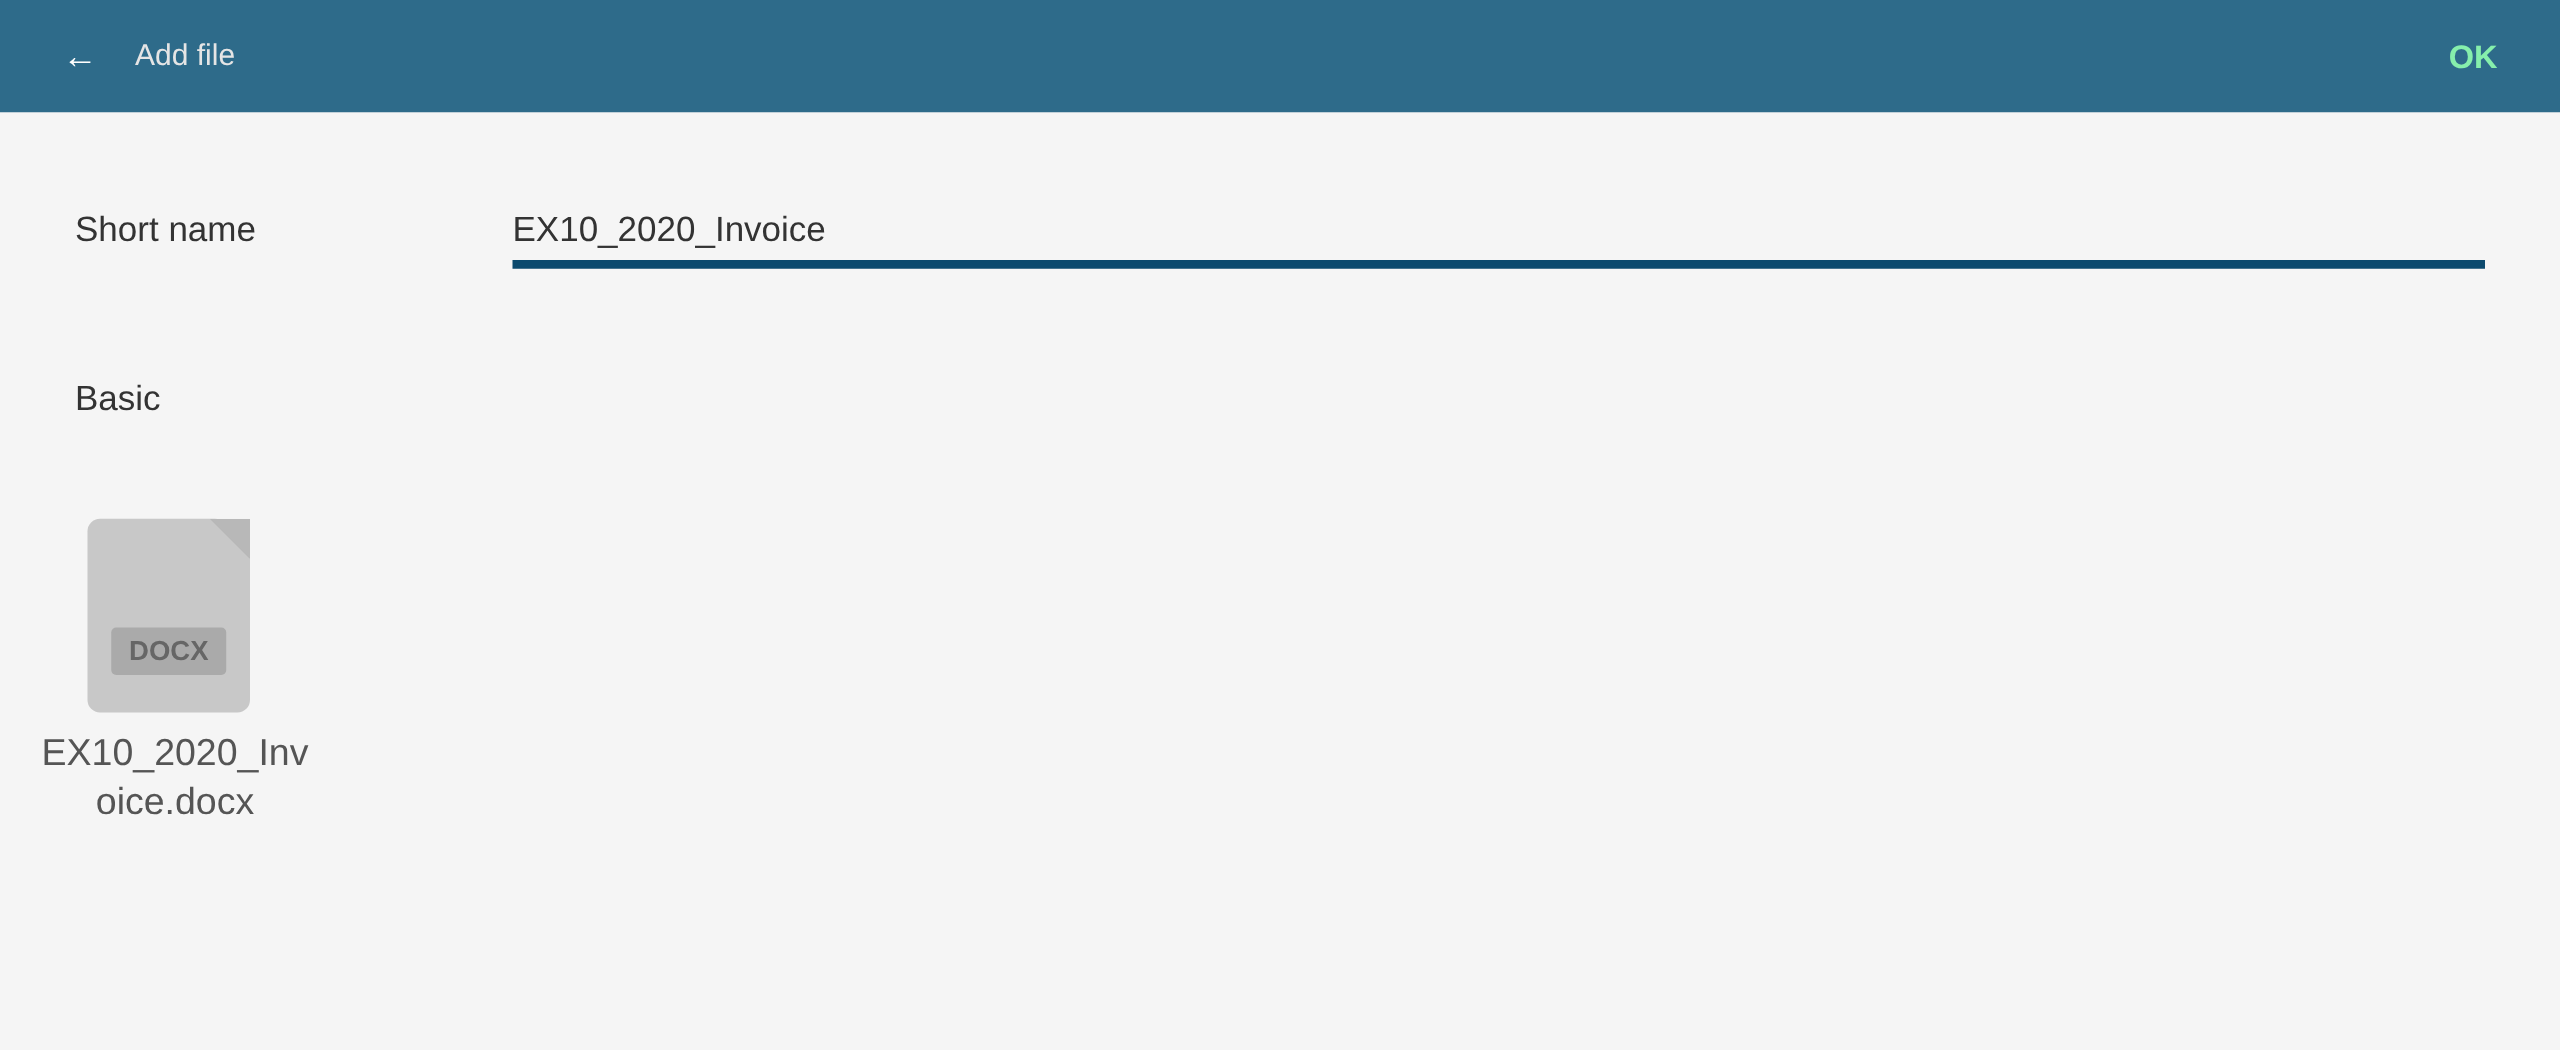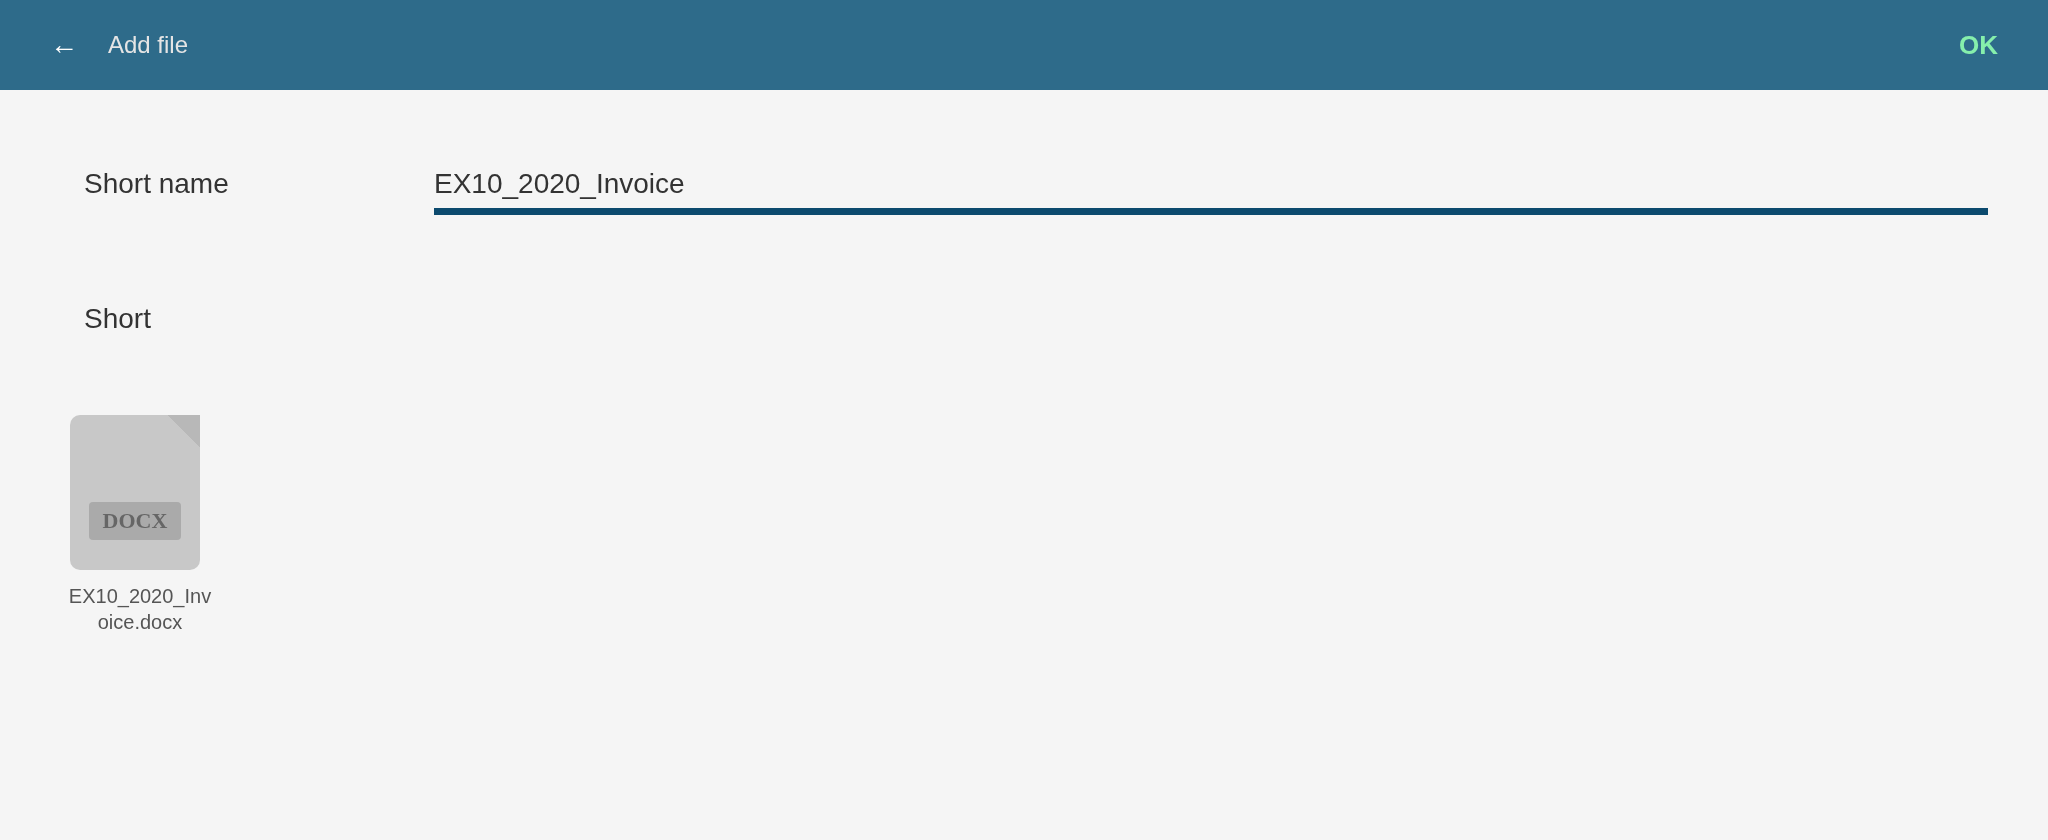--- a/index.html
+++ b/index.html
@@ -62,21 +62,20 @@
       margin-bottom: 40px;
       padding: 20px 0;
     }
 
     .form-label {
       width: 350px;
       font-size: 28px;
       color: #333;
       padding-top: 8px;
       flex-shrink: 0;
-      margin-left: 24px;
     }
 
     .form-field {
       flex: 1;
       display: flex;
       align-items: center;
       gap: 30px;
     }
 
     .text-input {
@@ -147,21 +146,20 @@
       width: 130px;
       height: 155px;
       background: #c8c8c8;
       border-radius: 10px 28px 10px 10px;
       position: relative;
       display: flex;
       flex-direction: column;
       align-items: center;
       justify-content: flex-end;
       padding-bottom: 20px;
-      font-family: Liberation Serif, serif;
     }
 
     .file-icon-corner {
       position: absolute;
       top: 0;
       right: 0;
       width: 32px;
       height: 32px;
       background: #aaa;
       border-radius: 0 0 0 8px;
@@ -183,21 +181,21 @@
       background: #aaaaaa;
       color: #666;
       font-size: 22px;
       font-weight: 700;
       padding: 6px 14px;
       border-radius: 4px;
       margin-bottom: 10px;
     }
 
     .file-name {
-      font-size: 20px;
+      font-size: 30px;
       color: #555;
       text-align: center;
       margin-top: 8px;
       line-height: 1.3;
     }
   </style>
 </head>
 <body>
 
 <div class="header">
@@ -212,21 +210,21 @@
 
   <div class="form-row">
     <div class="form-label">Short name</div>
     <div class="form-field">
       <input type="text" class="text-input" value="EX10_2020_Invoice" style="">
     </div>
   </div>
 
 
   <div class="form-row">
-    <div class="form-label">Short</div>
+    <div class="form-label">Basic</div>
   </div>
 
   <div class="file-preview-area">
     <div class="file-item">
       <div class="file-icon-wrapper">
         <div class="file-icon-body">
           <div class="file-icon-corner"></div>
           <span class="file-type-label">DOCX</span>
         </div>
       </div>

